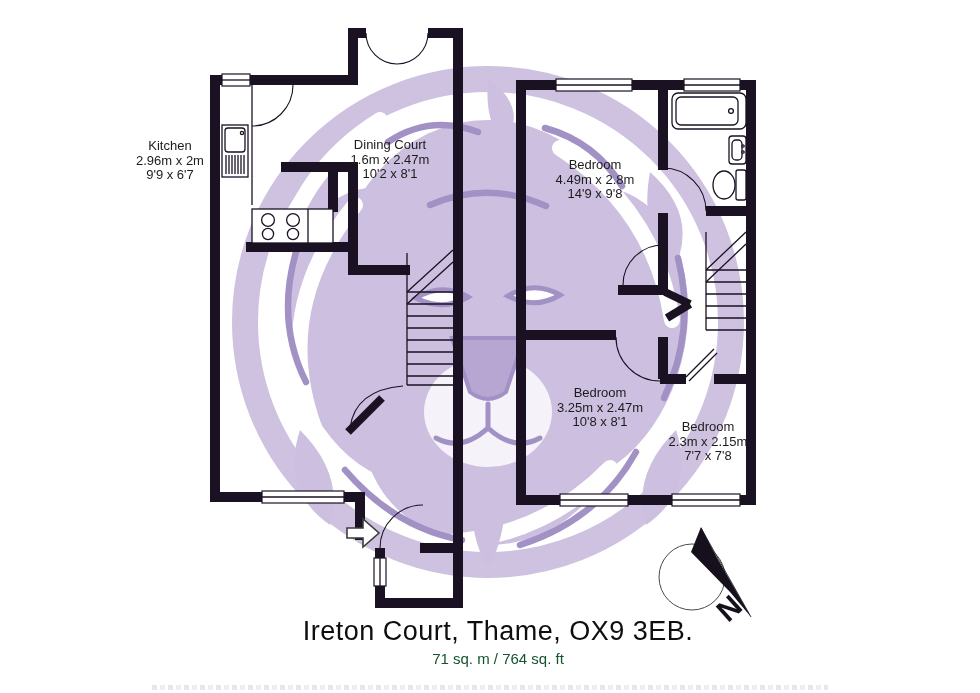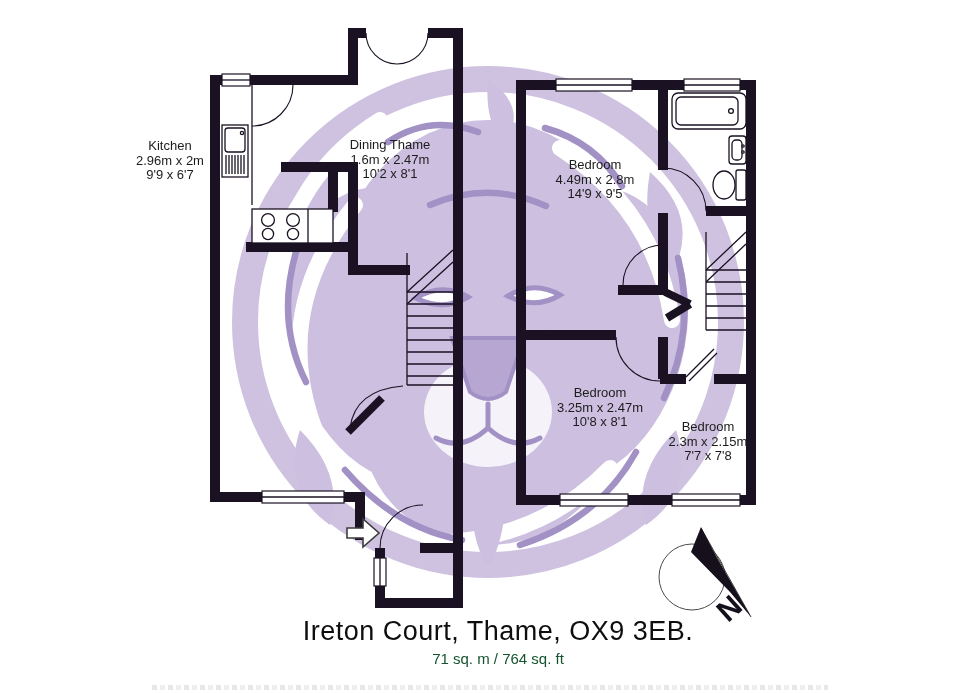--- a/index.html
+++ b/index.html
@@ -205,30 +205,30 @@
     </g>
   </svg>
 
   <div class="room-label" style="left:95px;top:139px;">
     <span>Kitchen</span>
     <span>2.96m x 2m</span>
     <span>9'9 x 6'7</span>
   </div>
 
   <div class="room-label" style="left:315px;top:138px;">
-    <span>Dining Thame</span>
+    <span>Dining Court</span>
     <span>1.6m x 2.47m</span>
     <span>10'2 x 8'1</span>
   </div>
 
 
   <div class="room-label" style="left:520px;top:158px;">
     <span>Bedroom</span>
     <span>4.49m x 2.8m</span>
-    <span>14'9 x 9'5</span>
+    <span>14'9 x 9'8</span>
   </div>
 
 
   <div class="room-label" style="left:525px;top:386px;">
     <span>Bedroom</span>
     <span>3.25m x 2.47m</span>
     <span>10'8 x 8'1</span>
   </div>
 
   <div class="room-label" style="left:633px;top:420px;">

